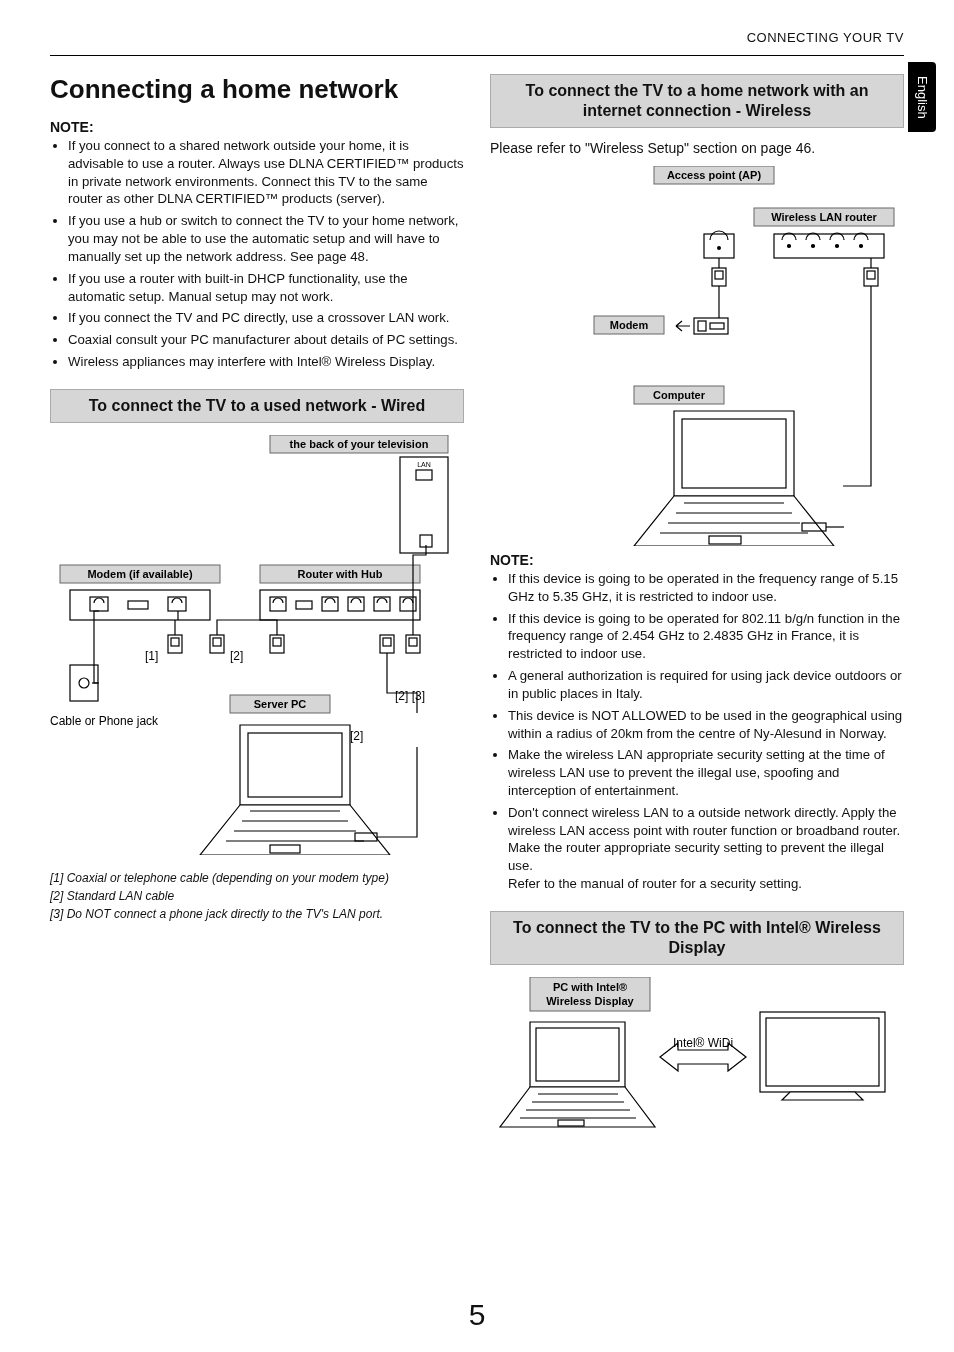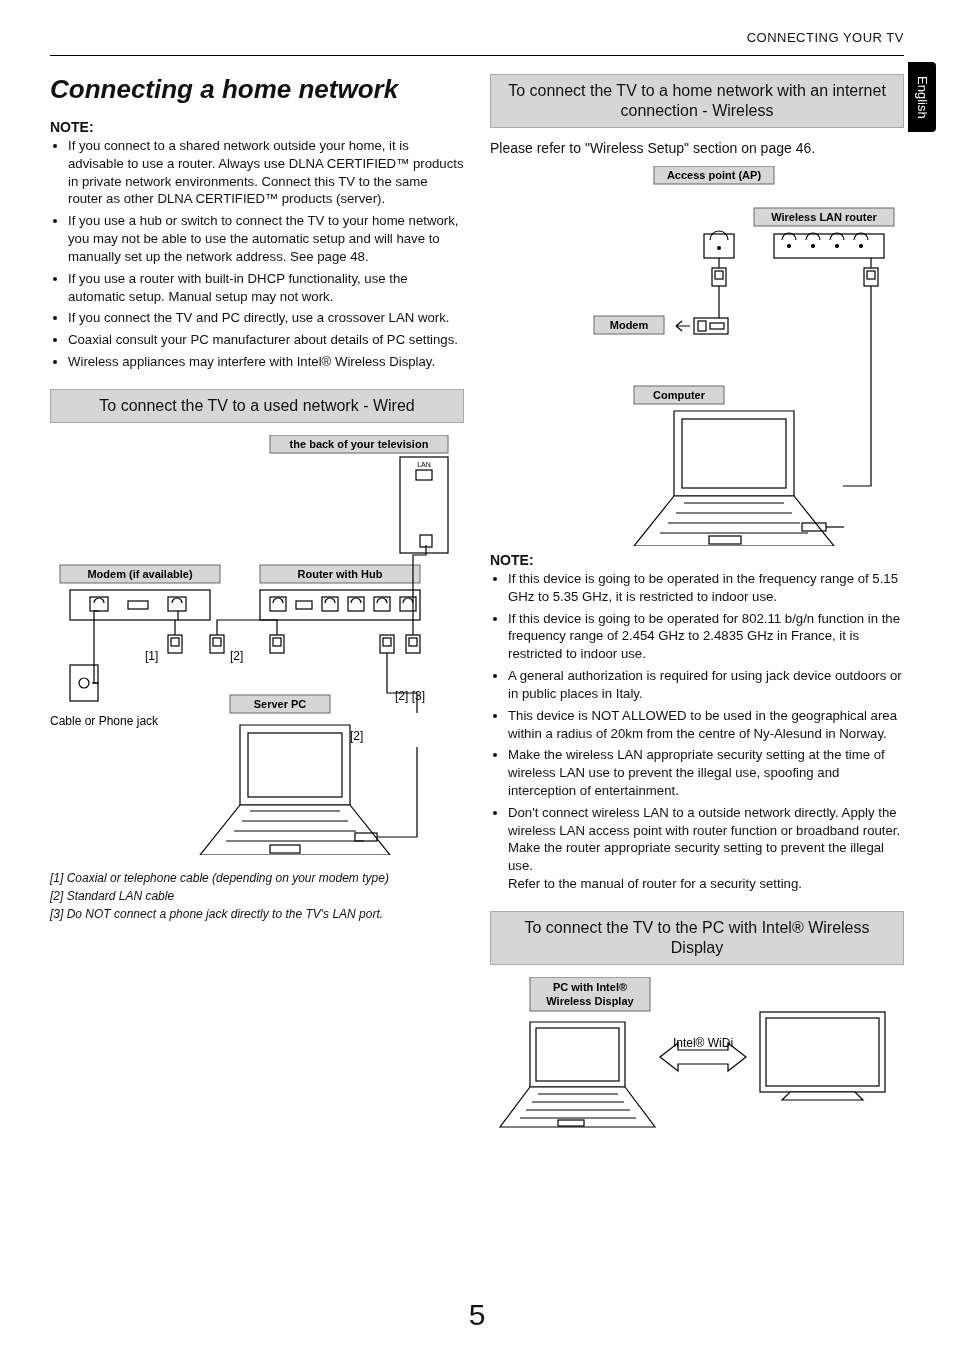--- a/index.html
+++ b/index.html
@@ -24,30 +24,30 @@
     font-size: 13px;
     display: flex; align-items: center; justify-content: center;
     border-radius: 0 4px 4px 0;
   }
   .columns {
     display: flex;
     gap: 26px;
     margin-top: 18px;
   }
   .col { flex: 1 1 0; min-width: 0; }
-  h1 { font-size: 26px; font-weight: 700; margin-bottom: 14px; font-style: italic; }
+  h1 { font-size: 26px; font-weight: 700; margin-bottom: 14px; }
   .intro { font-size: 16.5px; line-height: 1.35; margin-bottom: 10px; }
   .note-head { font-weight: 700; font-size: 14px; margin: 4px 0 2px 0; }
   ul.note { list-style: disc; padding-left: 18px; font-size: 13.2px; line-height: 1.35; }
   ul.note li { margin-bottom: 4px; }
   .section-bar {
     background: #d6d6d6;
     border: 1px solid #aaa;
     text-align: center;
-    font-weight: 400;
+    font-weight: 700;
     font-size: 16px;
     padding: 6px 8px;
     margin: 18px 0 12px 0;
     line-height: 1.25;
   }
   .diagram {
     position: relative;
     font-size: 11px;
   }
   .footnotes { font-style: italic; font-size: 12px; line-height: 1.5; margin-top: 12px; }
@@ -233,21 +233,21 @@
           <path d="M192 116 h18" class="thin"></path>
         </g>
       </svg>
     </div>
 
     <div class="note-head">NOTE:</div>
     <ul class="note">
       <li>If this device is going to be operated in the frequency range of 5.15 GHz to 5.35 GHz, it is restricted to indoor use.</li>
       <li>If this device is going to be operated for 802.11 b/g/n function in the frequency range of 2.454 GHz to 2.4835 GHz in France, it is restricted to indoor use.</li>
       <li>A general authorization is required for using jack device outdoors or in public places in Italy.</li>
-      <li>This device is NOT ALLOWED to be used in the geographical area within a radius of 20km from the centre of Ny-Alesund in Norway.</li>
+      <li>This device is NOT ALLOWED to be used in the geographical using within a radius of 20km from the centre of Ny-Alesund in Norway.</li>
       <li>Make the wireless LAN appropriate security setting at the time of  wireless LAN use to prevent the illegal use, spoofing and interception of entertainment.</li>
       <li style="white-space:pre-line">Don't connect wireless LAN to a outside network directly. Apply the wireless LAN access point with router function or broadband router. Make the router appropriate security setting to prevent  the illegal use.
 Refer to the manual of router for a security setting.</li>
     </ul>
 
     <div class="section-bar">To connect the TV to the PC with Intel® Wireless Display</div>
 
     <div class="diagram">
       <svg width="400" height="160" viewBox="0 0 400 160">
 

